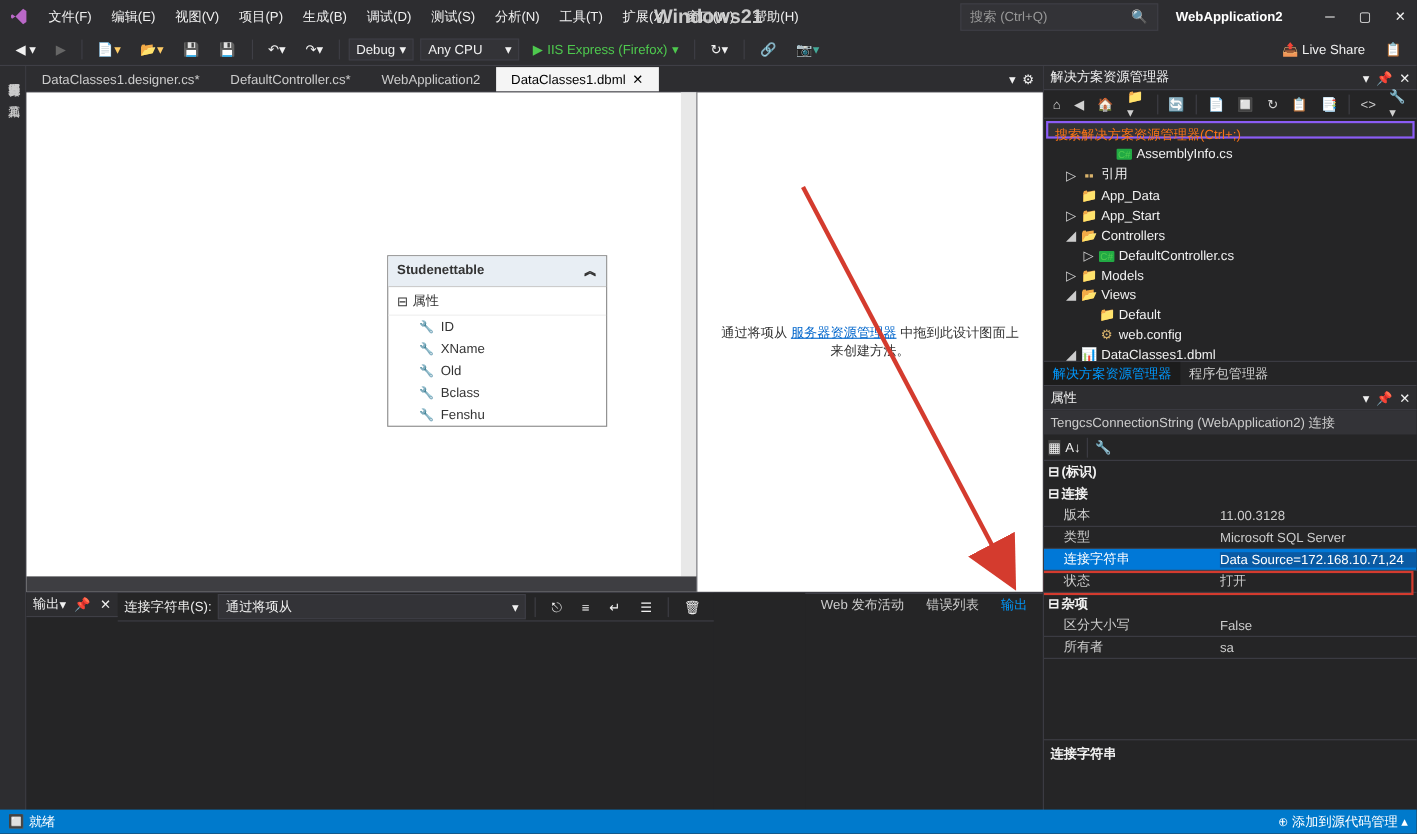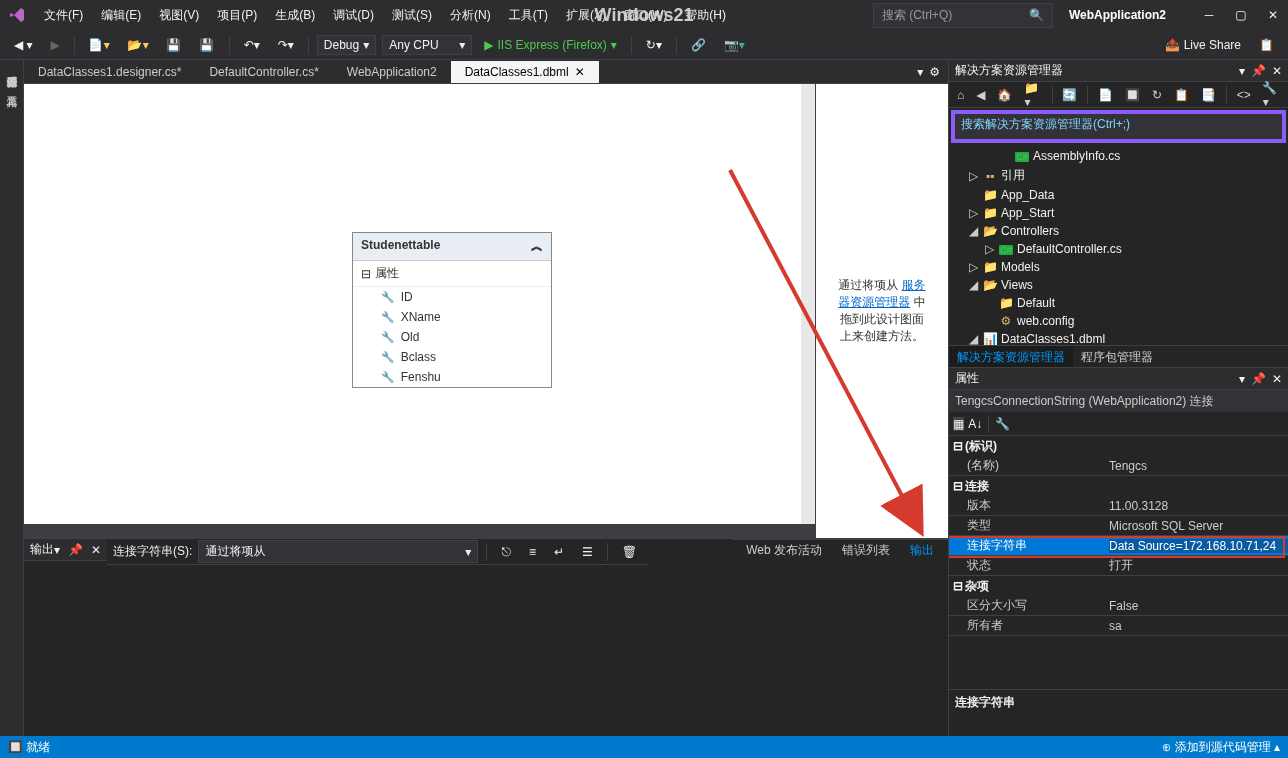--- a/index.html
+++ b/index.html
@@ -27,21 +27,21 @@
 .left-tool-strip { width: 24px; background: #2d2d30; border-right: 1px solid #3f3f46; display: flex; flex-direction: column; align-items: center; padding-top: 8px; gap: 20px; }
 .vertical-text { writing-mode: vertical-rl; font-size: 11px; color: #ccc; }
 
 .editor-area { flex: 1; display: flex; flex-direction: column; }
 .tab-strip { height: 24px; background: #2d2d30; display: flex; align-items: center; border-bottom: 1px solid #3f3f46; }
 .tab { padding: 4px 14px; color: #ccc; cursor: pointer; display: flex; align-items: center; gap: 6px; }
 .tab.active { background: #f5f5f5; color: #000; }
 .tab-strip-right { margin-left: auto; display: flex; gap: 6px; padding-right: 8px; }
 
 .designer-split { flex: 1; display: flex; }
-.designer-canvas { width: 792px; background: #fff; position: relative; border-right: 1px solid #3f3f46; }
+.designer-canvas { width: 610px; background: #fff; position: relative; border-right: 1px solid #3f3f46; }
 .designer-scroll { position: absolute; bottom: 0; left: 0; right: 0; height: 14px; background: #3e3e42; }
 .designer-scroll-v { position: absolute; top: 0; right: 0; bottom: 14px; width: 14px; background: #e8e8e8; }
 
 .table-entity { position: absolute; left: 328px; top: 148px; width: 200px; background: #fff; border: 1px solid #888; }
 .entity-header { background: #e8eef4; padding: 5px 8px; display: flex; justify-content: space-between; border-bottom: 1px solid #ccc; font-weight: bold; color: #333; }
 .entity-section { padding: 4px 8px; border-bottom: 1px solid #eee; display: flex; align-items: center; gap: 4px; color: #333; }
 .entity-prop { padding: 3px 8px 3px 28px; display: flex; align-items: center; gap: 6px; color: #333; }
 .wrench { color: #666; font-size: 11px; }
 
 .designer-hint-panel { flex: 1; background: #fff; color: #333; display: flex; align-items: center; justify-content: center; padding: 20px; text-align: center; position: relative; }
@@ -52,21 +52,21 @@
 .output-toolbar { height: 26px; display: flex; align-items: center; padding: 0 6px; gap: 6px; border-bottom: 1px solid #3f3f46; }
 .output-body { flex: 1; background: #252526; }
 .output-tabs { height: 22px; display: flex; align-items: center; padding: 0 6px; gap: 4px; border-top: 1px solid #3f3f46; }
 .output-tab { padding: 2px 8px; color: #ccc; }
 .output-tab.active { color: #0097fb; }
 
 .right-panel { width: 340px; background: #252526; border-left: 1px solid #3f3f46; display: flex; flex-direction: column; }
 .panel-header { height: 22px; background: #2d2d30; padding: 0 6px; display: flex; align-items: center; justify-content: space-between; border-bottom: 1px solid #3f3f46; }
 .panel-toolbar { height: 26px; display: flex; align-items: center; padding: 0 4px; gap: 4px; border-bottom: 1px solid #3f3f46; }
 .panel-toolbar .tb-ico { padding: 2px 4px; cursor: pointer; color: #d0d0d0; }
-.panel-search { height: 33px; background: #333337; border: 4px solid #8b5cf6; margin: 2px; padding: 2px 6px; color: #7dd3fc; }
+.panel-search { height: 16px; background: #333337; border: 2px solid #8b5cf6; margin: 2px; padding: 2px 6px; color: #f97316; }
 .tree { flex: 1; overflow: auto; padding: 2px 0; }
 .tree-item { display: flex; align-items: center; padding: 2px 4px; gap: 4px; cursor: pointer; white-space: nowrap; }
 .tree-ico { width: 14px; text-align: center; }
 .exp { width: 10px; color: #ccc; }
 .folder-ico { color: #d9b36c; }
 .cs-ico { color: #4ec94e; background: #2a4; padding: 0 1px; font-size: 9px; border-radius: 1px; }
 
 .panel-tabs { height: 22px; display: flex; border-top: 1px solid #3f3f46; }
 .panel-tab { padding: 3px 8px; color: #ccc; cursor: pointer; }
 .panel-tab.active { color: #0097fb; background: #1c1c1c; }
@@ -355,24 +355,20 @@
       <div class="props-selector">TengcsConnectionString (WebApplication2) 连接</div>
       <div class="props-toolbar">
         <span class="tb-ico" style="background:#444">▦</span>
         <span class="tb-ico">A↓</span>
         <div class="toolbar-sep"></div>
         <span class="tb-ico">🔧</span>
       </div>
       <div class="props-grid" id="props-grid" style="position:relative">
         <div class="highlight-box" style="left:-2px;top:100px;width:338px;height:22px"></div>
       <div class="prop-cat"><span style="width:12px">⊟</span> (标识)</div>
-          <div class="prop-row">
-            <div class="prop-label">(名称)</div>
-            <div class="prop-value">Tengcs</div>
-          </div>
           <div class="prop-cat"><span style="width:12px">⊟</span> 连接</div>
           <div class="prop-row">
             <div class="prop-label">版本</div>
             <div class="prop-value">11.00.3128</div>
           </div>
           <div class="prop-row">
             <div class="prop-label">类型</div>
             <div class="prop-value">Microsoft SQL Server</div>
           </div>
           <div class="prop-row selected">

